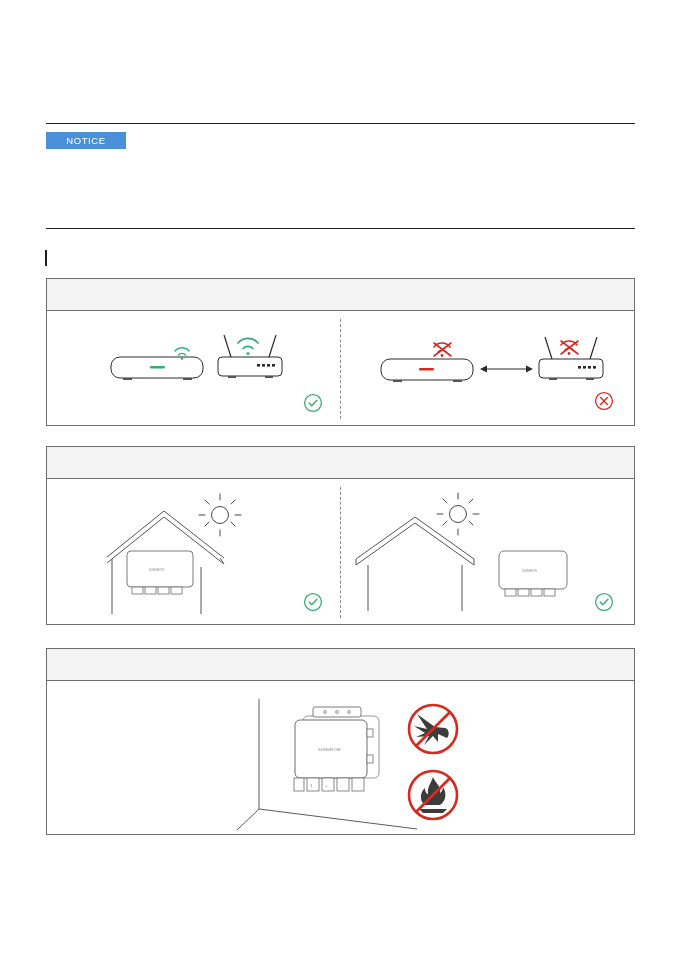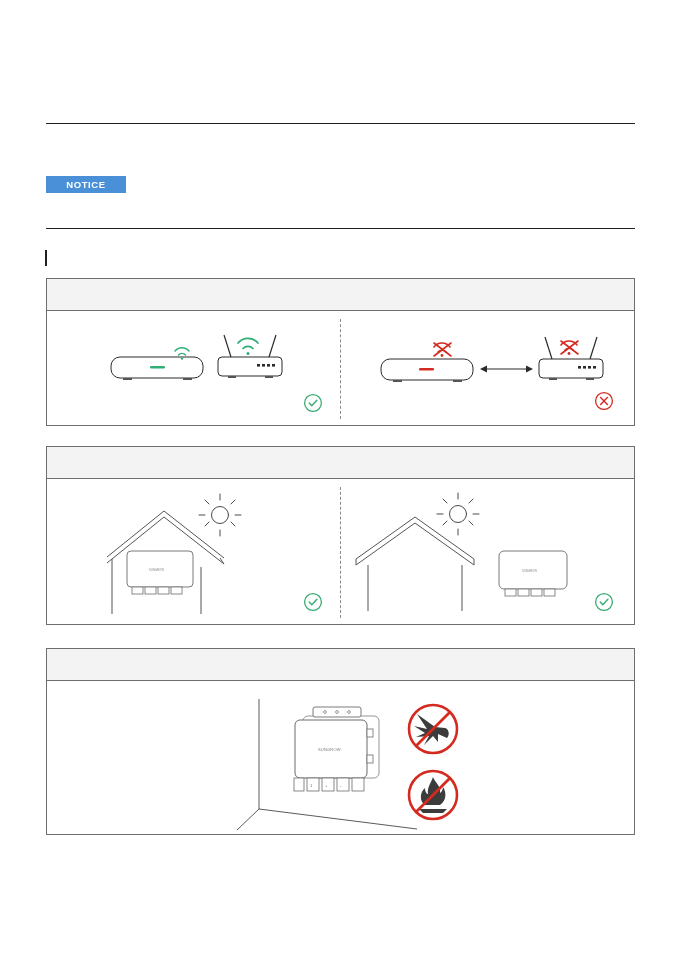--- a/index.html
+++ b/index.html
@@ -12,22 +12,22 @@
 
   
   .rule{position:absolute;left:46px;width:589px;height:0;border-top:1.6px solid #231f20;}
   .rule-top{top:123px;}
   .rule-bottom{top:228px;}
 
   
   .notice-badge{
     position:absolute;left:46px;top:132px;width:80px;height:17px;
     background:#4a90d9;color:#ffffff;
-    font-size:9.5px;font-weight:bold;letter-spacing:.6px;
-    display:flex;align-items:center;justify-content:center;margin-top:44px;
+    font-size:9.5px;font-weight:normal;letter-spacing:.6px;
+    display:flex;align-items:center;justify-content:center;
   }
   .notice-body{
     position:absolute;left:46px;top:152px;width:560px;
     font-size:8px;line-height:13px;color:#cfe0f2;
   }
 
   
   .section-tick{
     position:absolute;left:45px;top:250px;width:2.4px;height:16px;background:#231f20;
   }

